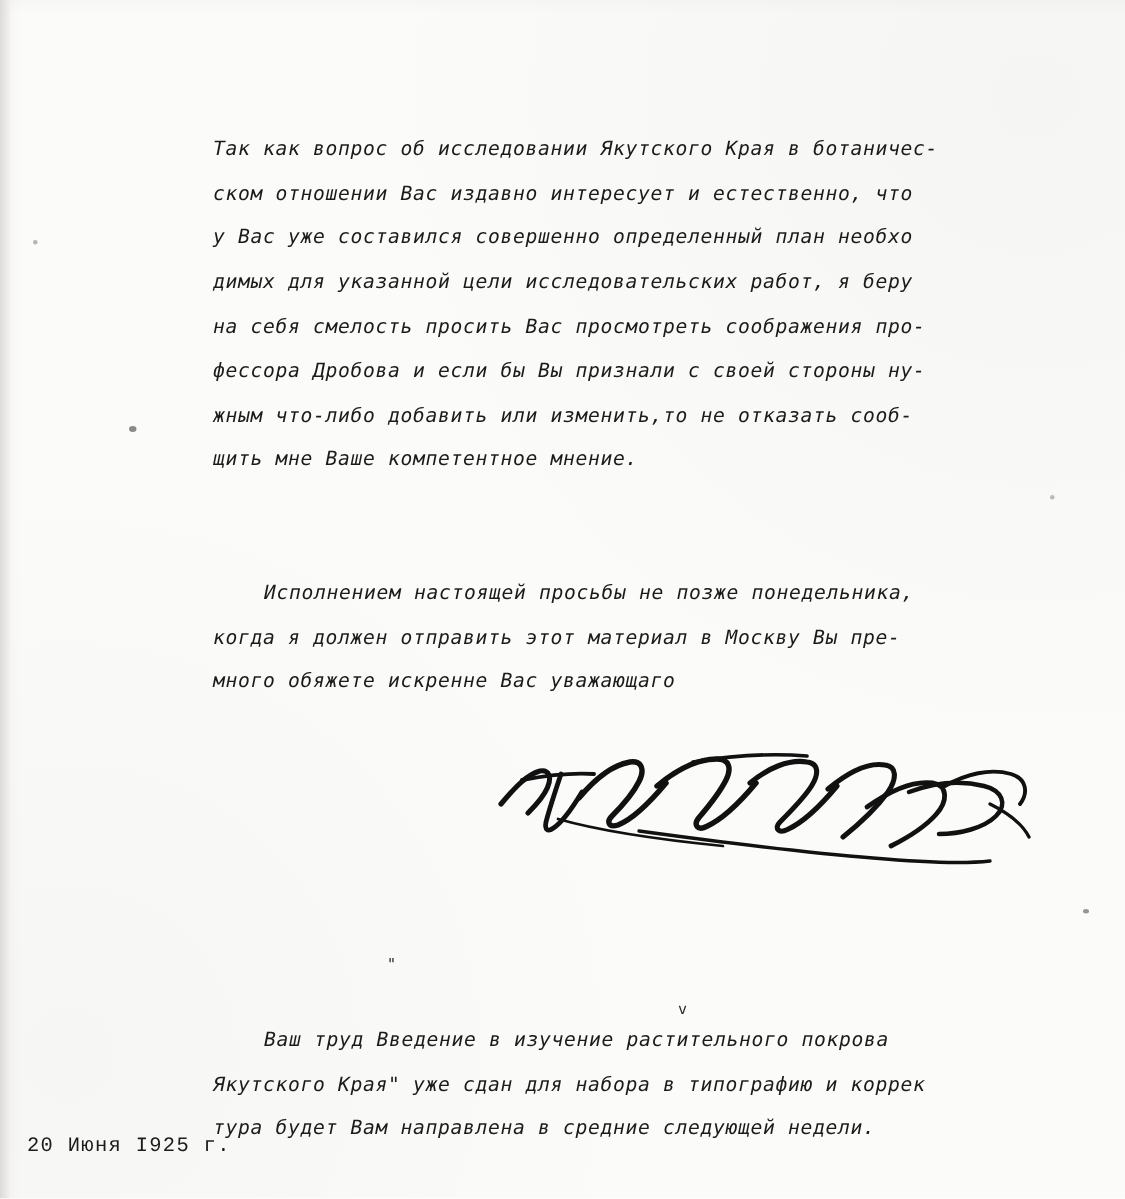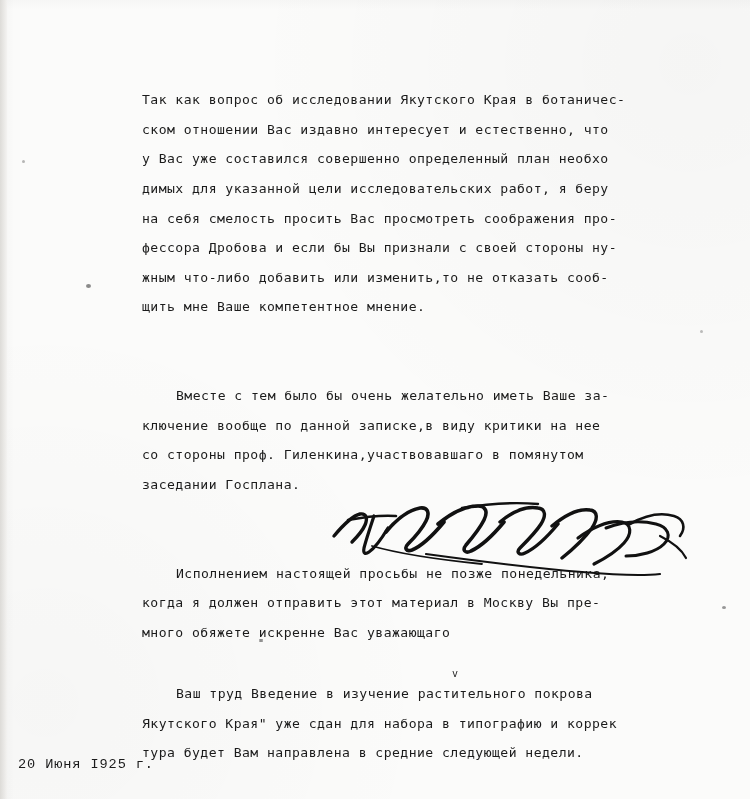--- a/index.html
+++ b/index.html
@@ -48,20 +48,21 @@
     font-size: 13.1px;
     line-height: 29.6px;
     letter-spacing: 0.45px;
     white-space: pre-wrap;
     text-align: left;
     font-stretch: normal;
   }
   .para {
     margin: 0;
     white-space: pre-wrap;
+    font-style: italic;
   }
   .para + .para { margin-top: 0; }
   .indent-first { text-indent: 34px; }
 
   .block-a { margin-bottom: 0px; }
 
   
   .signature {
     position: absolute;
     left: 330px;
@@ -126,24 +127,20 @@
 
   <div class="typed">
     <p class="para block-a">Так как вопрос об исследовании Якутского Края в ботаничес-
 ском отношении Вас издавно интересует и естественно, что
 у Вас уже составился совершенно определенный план необхо
 димых для указанной цели исследовательских работ, я беру
 на себя смелость просить Вас просмотреть соображения про-
 фессора Дробова и если бы Вы признали с своей стороны ну-
 жным что-либо добавить или изменить,то не отказать сооб-
 щить мне Ваше компетентное мнение.</p>
-    <p class="para indent-first">Вместе с тем было бы очень желательно иметь Ваше за-
-ключение вообще по данной записке,в виду критики на нее
-со стороны проф. Гиленкина,участвовавшаго в помянутом
-заседании Госплана.</p>
     <p class="para indent-first">Исполнением настоящей просьбы не позже понедельника,
 когда я должен отправить этот материал в Москву Вы пре-
 много обяжете искренне Вас уважающаго</p>
   </div>
 
   <div class="signature">
     <svg width="380" height="84" viewBox="0 0 380 84" xmlns="http://www.w3.org/2000/svg">
       <g fill="none" stroke="#111111" stroke-linecap="round" stroke-linejoin="round">
         <path d="M4 38 C14 26 22 18 30 16 C36 15 38 20 35 27 C32 34 26 40 22 44" stroke-width="3.4"></path>
         <path d="M18 22 C34 19 52 17 66 18" stroke-width="2.6"></path>

